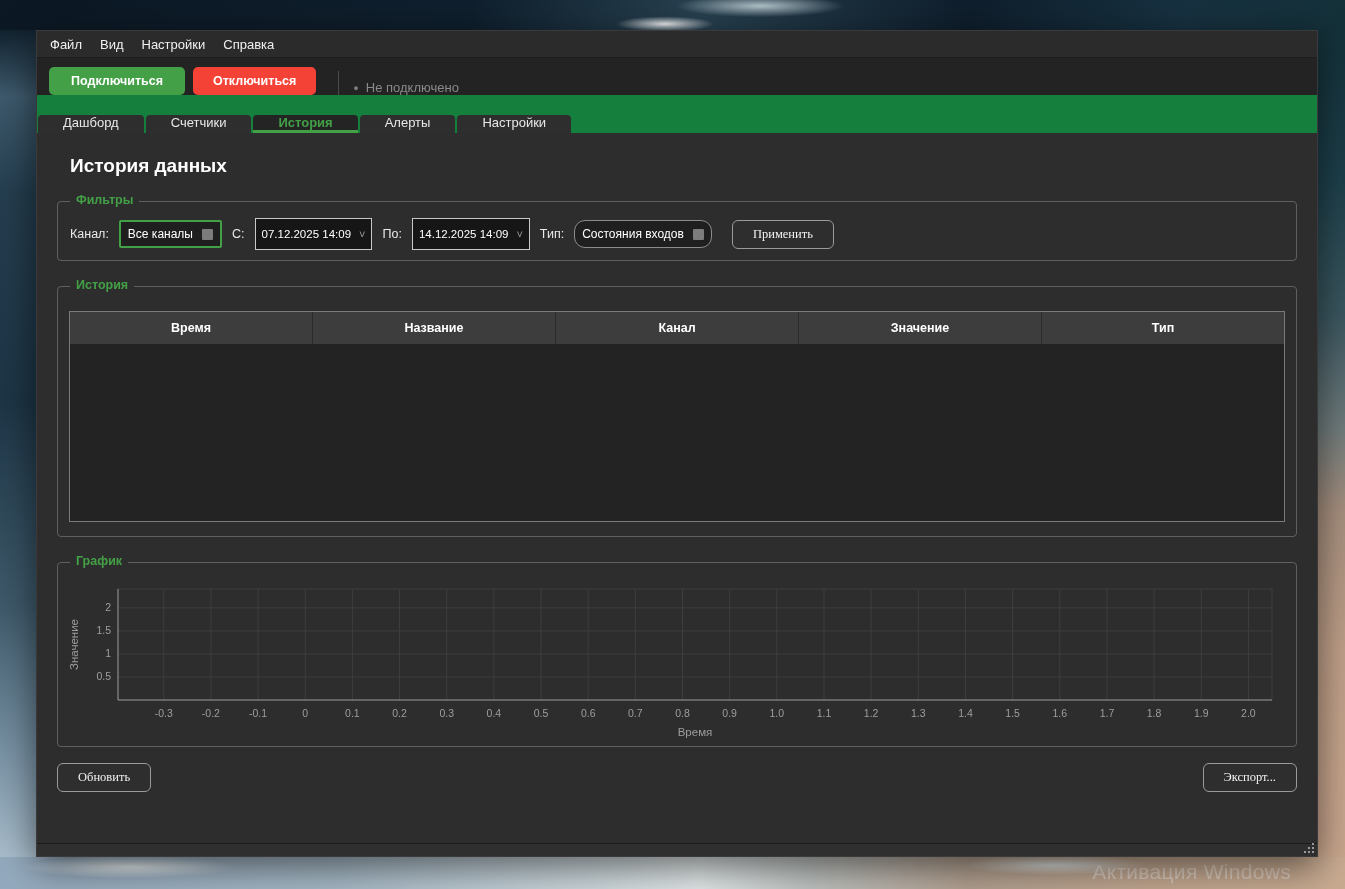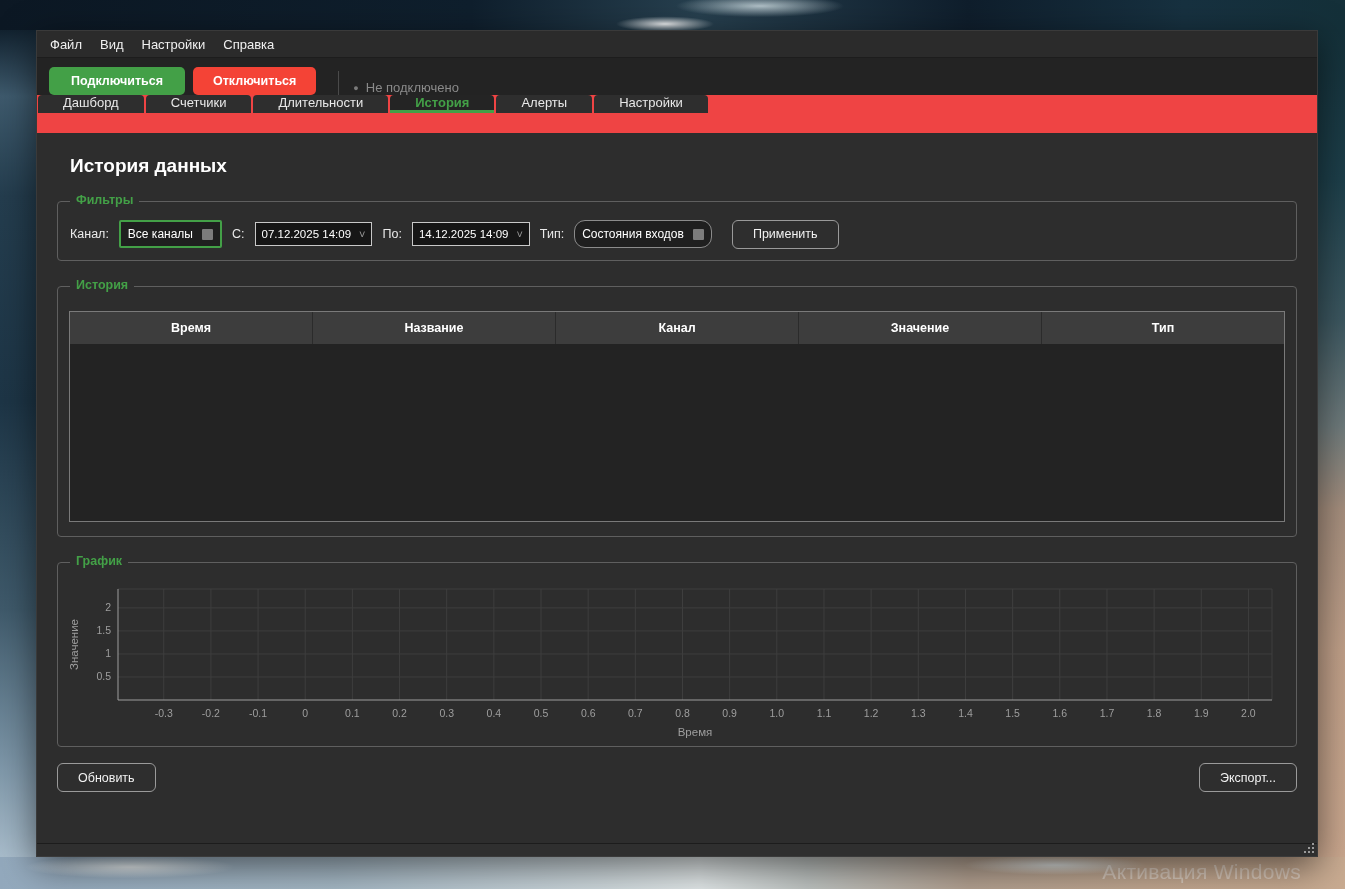--- a/index.html
+++ b/index.html
@@ -15,21 +15,21 @@
       linear-gradient(90deg,#0c1824 0%,#0f1f2d 35%,#27404f 52%,#0f1e2c 72%,#173140 88%,#143039 100%)}
   .bg-left{left:0;top:30px;width:36px;height:827px;
     background:linear-gradient(180deg,#12222f 0%,#3e5a6d 8%,#243d4e 20%,#1d3546 45%,#3f5a6b 70%,#7a93a5 88%,#a8bccb 100%)}
   .bg-right{left:1318px;top:30px;width:27px;height:827px;
     background:linear-gradient(180deg,#143039 0%,#1d3f4a 18%,#3c5760 35%,#6f7b7c 48%,#a68f7e 58%,#c0a089 75%,#caa78e 100%)}
   .bg-bottom{left:0;top:857px;width:1345px;height:32px;
     background:
       radial-gradient(150px 16px at 130px 10px, rgba(240,245,246,.9), rgba(255,255,255,0) 70%),
       radial-gradient(130px 14px at 1055px 8px, rgba(225,232,233,.85), rgba(255,255,255,0) 70%),
       linear-gradient(90deg,#93a9bd 0%,#a6b9c6 25%,#cfd9dd 45%,#e2e8e9 52%,#bfc4c2 60%,#b2a090 72%,#c0a68f 85%,#c9ab91 100%)}
-  .watermark{position:absolute;right:44px;top:860px;font-size:21px;color:rgba(245,245,245,.42);letter-spacing:.3px}
+  .watermark{position:absolute;right:54px;top:860px;font-size:21px;color:rgba(245,245,245,.42);letter-spacing:.3px}
 
   
   .window{position:absolute;left:36px;top:30px;width:1282px;height:827px;display:flex;flex-direction:column;
     border:1px solid #3a3a3a;box-shadow:0 10px 34px rgba(0,0,0,.55);background:#2d2d2d}
 
   
   .titlebar{height:30px;background:#ffffff;display:flex;align-items:center;flex:0 0 auto}
   .app-icon{width:16px;height:14px;margin:0 6px 0 10px;flex:0 0 auto}
   .title-text{font-size:12px;color:#000;white-space:nowrap}
   .win-controls{margin-left:auto;display:flex;height:100%}
@@ -46,47 +46,47 @@
   .toolbar{height:38px;background:#232323;display:flex;align-items:flex-end;padding-left:12px;flex:0 0 auto;border-top:1px solid #1d1d1d}
   .btn-connect{height:28px;padding:0 22px;border:none;border-radius:5px;background:var(--accent-green,#43a047);
     color:#fff;font-weight:bold;font-size:12.5px;cursor:pointer;font-family:inherit}
   .btn-disconnect{height:28px;padding:0 20px;margin-left:8px;border:none;border-radius:5px;background:var(--accent-red,#f44336);
     color:#fff;font-weight:bold;font-size:12.5px;cursor:pointer;font-family:inherit}
   .tb-divider{width:1px;height:24px;background:#4a4a4a;margin:0 14px 0 22px}
   .conn-status{display:flex;align-items:center;color:#8a8a8a;font-size:13px}
   .conn-status .dot{font-size:9px;margin-right:7px;color:#7a7a7a}
 
   
-  .tabbar{height:38px;background:#ef4444;display:flex;align-items:flex-start;padding-left:1px;flex:0 0 auto}
+  .tabbar{height:38px;background:#15803d;display:flex;align-items:flex-end;padding-left:1px;flex:0 0 auto}
   .tab{padding:0 25px;display:flex;align-items:center;background:#2e2e2e;color:#e8e8e8;font-size:13px;
     margin-right:2px;border-top-left-radius:4px;border-top-right-radius:4px;cursor:pointer;border-bottom:3px solid transparent}
   .tab.active{background:#242424;color:var(--accent-green,#4caf50);font-weight:bold;border-bottom:3px solid var(--accent-green,#4caf50)}
 
   
   .content{flex:1 1 auto;background:#2d2d2d;padding:0 20px;overflow:hidden}
   .page-title{color:#fff;font-size:19px;font-weight:bold;margin:22px 0 24px 13px}
 
   .groupbox{position:relative;border:1px solid #5f5f5f;border-radius:4px}
   .groupbox .legend{position:absolute;top:-9px;left:12px;background:#2d2d2d;padding:0 6px;
     color:var(--accent-green,#4caf50);font-weight:bold;font-size:12.5px}
 
   
   .gb-filters{height:60px;margin-bottom:25px;display:flex;align-items:center;padding:6px 12px 0 12px}
   .f-label{color:#eaeaea;font-size:12.5px;white-space:nowrap}
   .combo{display:flex;align-items:center;background:#1f1f1f;height:28px;padding:0 7px;margin:0 10px;cursor:pointer}
   .combo .val{color:#fff;font-size:12px;white-space:nowrap}
   .combo .grip{width:11px;height:11px;background:#7c7c7c;border-radius:1px;margin-left:9px}
   .combo-channel{border:2px solid var(--accent-green,#4caf50);border-radius:2px}
   .combo-type{border:1px solid #8b8b8b;border-radius:11px}
-  .datetime{display:flex;align-items:center;background:#161616;border:1px solid #c8c8c8;height:24px;
+  .datetime{display:flex;align-items:center;background:#161616;border:1px solid #c8c8c8;height:32px;
     padding:0 6px;margin:0 10px;cursor:pointer}
   .datetime .val{color:#fff;font-size:11.5px;white-space:nowrap}
   .datetime .chev{color:#9a9a9a;font-size:11px;margin-left:8px}
   .btn-std{height:29px;padding:0 20px;background:#2e2e2e;border:1px solid #9a9a9a;border-radius:6px;
-    color:#f2f2f2;font-size:12.5px;cursor:pointer;font-family:Liberation Sans, sans-serif}
+    color:#f2f2f2;font-size:12.5px;cursor:pointer;font-family:Liberation Serif, serif}
   .btn-apply{margin-left:10px}
 
   
   .gb-history{height:251px;margin-bottom:25px;padding:24px 11px 14px 11px}
   .table{border:1px solid #7a7a7a;height:100%;display:flex;flex-direction:column;background:#232323}
   .thead{display:flex;background:#3d3d3d;height:32px;flex:0 0 auto}
   .th{flex:1;display:flex;align-items:center;justify-content:center;color:#fff;font-weight:bold;font-size:12.5px;
     border-right:1px solid #2b2b2b;cursor:pointer}
   .th:last-child{border-right:none}
   .tbody{flex:1 1 auto;background:#232323}
@@ -135,21 +135,20 @@
       <div class="tb-divider"></div>
       <div class="conn-status">
         <span class="dot">●</span>
         <span>Не подключено</span>
       </div>
     </div>
 
     <div class="tabbar">
       <div class="tab">Дашборд</div>
       <div class="tab">Счетчики</div>
-      <div class="tab">Длительности</div>
       <div class="tab active">История</div>
       <div class="tab">Алерты</div>
       <div class="tab">Настройки</div>
     </div>
 
     <div class="content">
       <div class="page-title">История данных</div>
 
       <div class="groupbox gb-filters">
         <span class="legend">Фильтры</span>

